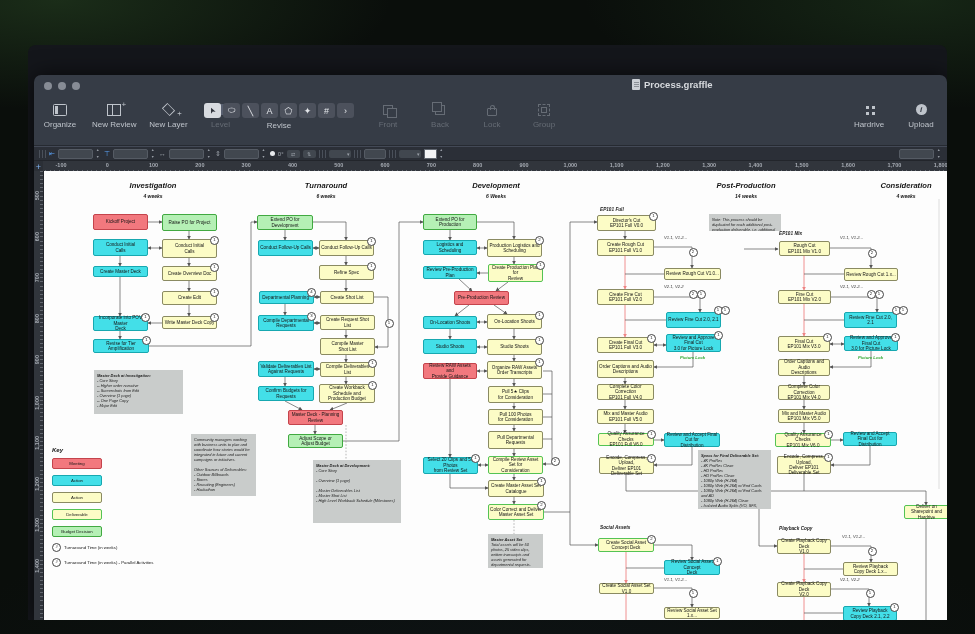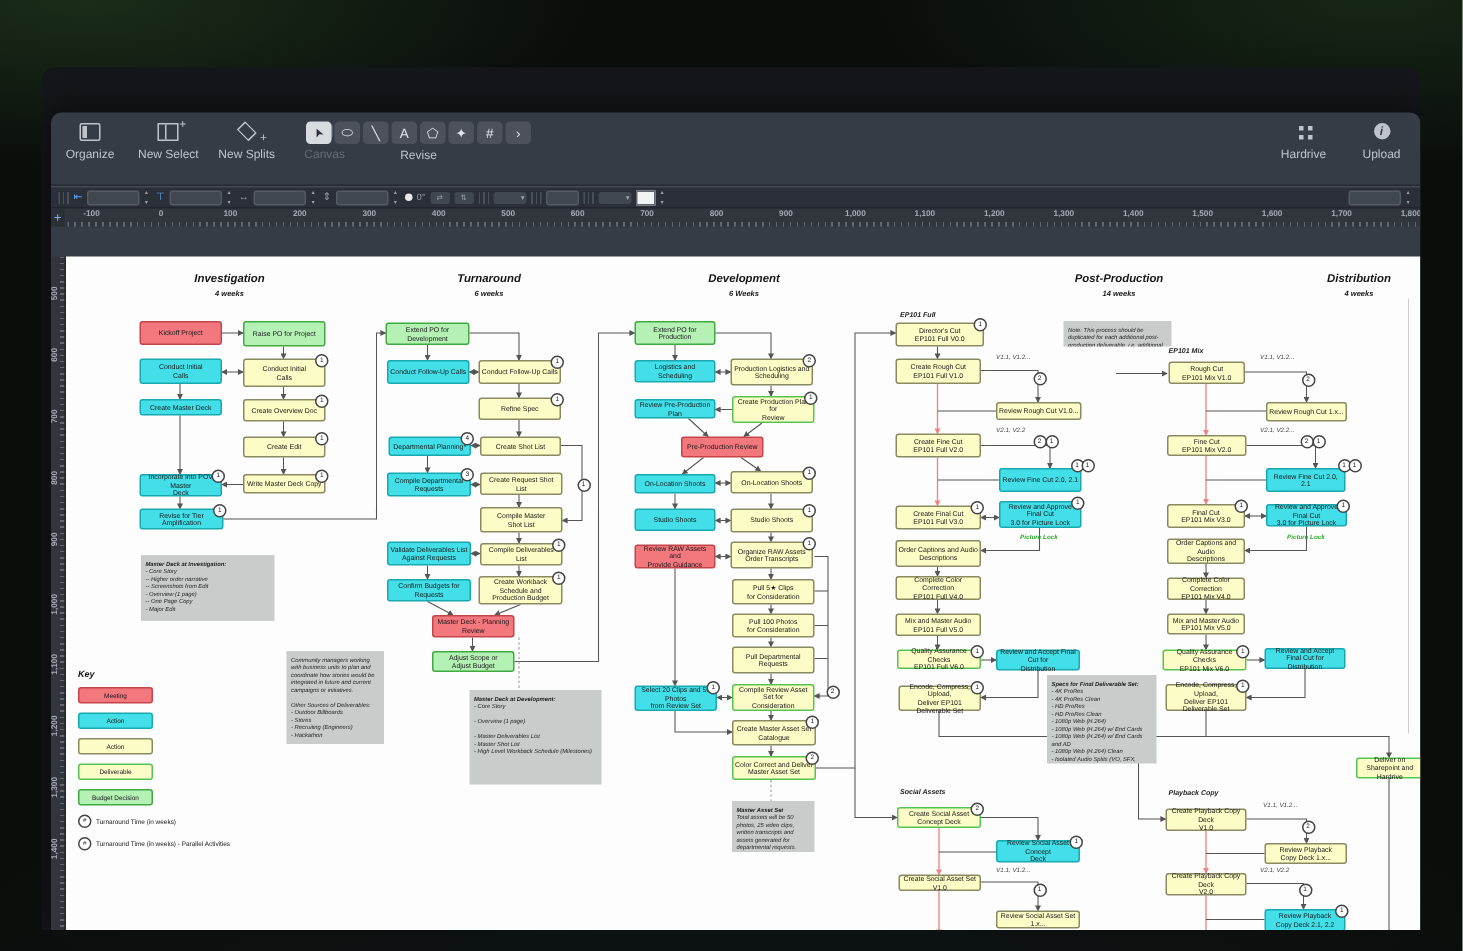--- a/index.html
+++ b/index.html
@@ -122,46 +122,57 @@
          font-size:4px;background:#fff;flex:0 0 auto}
 </style>
 </head>
 <body>
 
 <div class="glow"></div>
 
 <div class="screen">
   <div class="window">
 
+    <div class="titlebar">
+      <div class="tl">
+        <i></i>
+        <i></i>
+        <i></i>
+      </div>
+      <div class="wtitle">
+        <span class="doc-ic"></span>
+        <span>Process.graffle</span>
+      </div>
+    </div>
 
     <div class="toolbar">
       <div class="tgroup" style="left:6px">
           <div class="tbtn">
             <span class="tbic">
               <span class="ic-sidebar"></span>
             </span>
             <span class="tblb">Organize</span>
           </div>
           <div class="tbtn">
             <span class="tbic">
               <span class="ic-new-canvas"></span>
             </span>
-            <span class="tblb">New Select</span>
+            <span class="tblb">New Review</span>
           </div>
           <div class="tbtn">
             <span class="tbic">
               <span class="ic-new-layer"></span>
             </span>
-            <span class="tblb">New Splits</span>
+            <span class="tblb">New Layer</span>
           </div>
           <div class="tbtn dis">
             <span class="tbic">
               <span class="ic-style"></span>
             </span>
-            <span class="tblb">Canvas</span>
+            <span class="tblb">Level</span>
           </div>
         </div>
       <div class="toolswrap">
         <div class="toolsrow">
             <div class="toolbtn sel">
               <span class="g0">➤</span>
             </div>
             <div class="toolbtn">
               <span>⬭</span>
             </div>
@@ -179,20 +190,46 @@
             </div>
             <div class="toolbtn">
               <span>#</span>
             </div>
             <div class="toolbtn">
               <span>›</span>
             </div>
           </div>
         <div class="toolslabel">Revise</div>
       </div>
+      <div class="tgroup" style="left:334px">
+          <div class="tbtn dis">
+            <span class="tbic">
+              <span class="ic-front"></span>
+            </span>
+            <span class="tblb">Front</span>
+          </div>
+          <div class="tbtn dis">
+            <span class="tbic">
+              <span class="ic-back"></span>
+            </span>
+            <span class="tblb">Back</span>
+          </div>
+          <div class="tbtn dis">
+            <span class="tbic">
+              <span class="ic-lock"></span>
+            </span>
+            <span class="tblb">Lock</span>
+          </div>
+          <div class="tbtn dis">
+            <span class="tbic">
+              <span class="ic-group"></span>
+            </span>
+            <span class="tblb">Group</span>
+          </div>
+        </div>
       <div class="tgroup" style="right:6px">
           <div class="tbtn">
             <span class="tbic">
               <span class="ic-stencils"></span>
             </span>
             <span class="tblb">Hardrive</span>
           </div>
           <div class="tbtn">
             <span class="tbic">
               <span class="ic-inspect"></span>
@@ -398,21 +435,21 @@
           </div>
           <div class="phase" style="left: 392px;">
             <div class="ph-t">Development</div>
             <div class="ph-w">6 Weeks</div>
           </div>
           <div class="phase" style="left: 642px;">
             <div class="ph-t">Post-Production</div>
             <div class="ph-w">14 weeks</div>
           </div>
           <div class="phase" style="left: 802px;">
-            <div class="ph-t">Distribution</div>
+            <div class="ph-t">Consideration</div>
             <div class="ph-w">4 weeks</div>
           </div>
           <div class="node m" style="left: 49px; top: 43px; width: 55px; height: 16px;">Kickoff Project</div>
           <div class="node b" style="left: 118px; top: 43px; width: 55px; height: 17px;">Raise PO for Project</div>
           <div class="node a" style="left: 49px; top: 68px; width: 55px; height: 17px;">Conduct Initial
 Calls</div>
           <div class="node t" style="left: 118px; top: 68px; width: 55px; height: 19px;">Conduct Initial
 Calls<span class="nbadge">1</span></div>
           <div class="node a" style="left: 49px; top: 95px; width: 55px; height: 11px;">Create Master Deck</div>
           <div class="node t" style="left: 118px; top: 95px; width: 55px; height: 15px;">Create Overview Doc<span class="nbadge">1</span></div>

